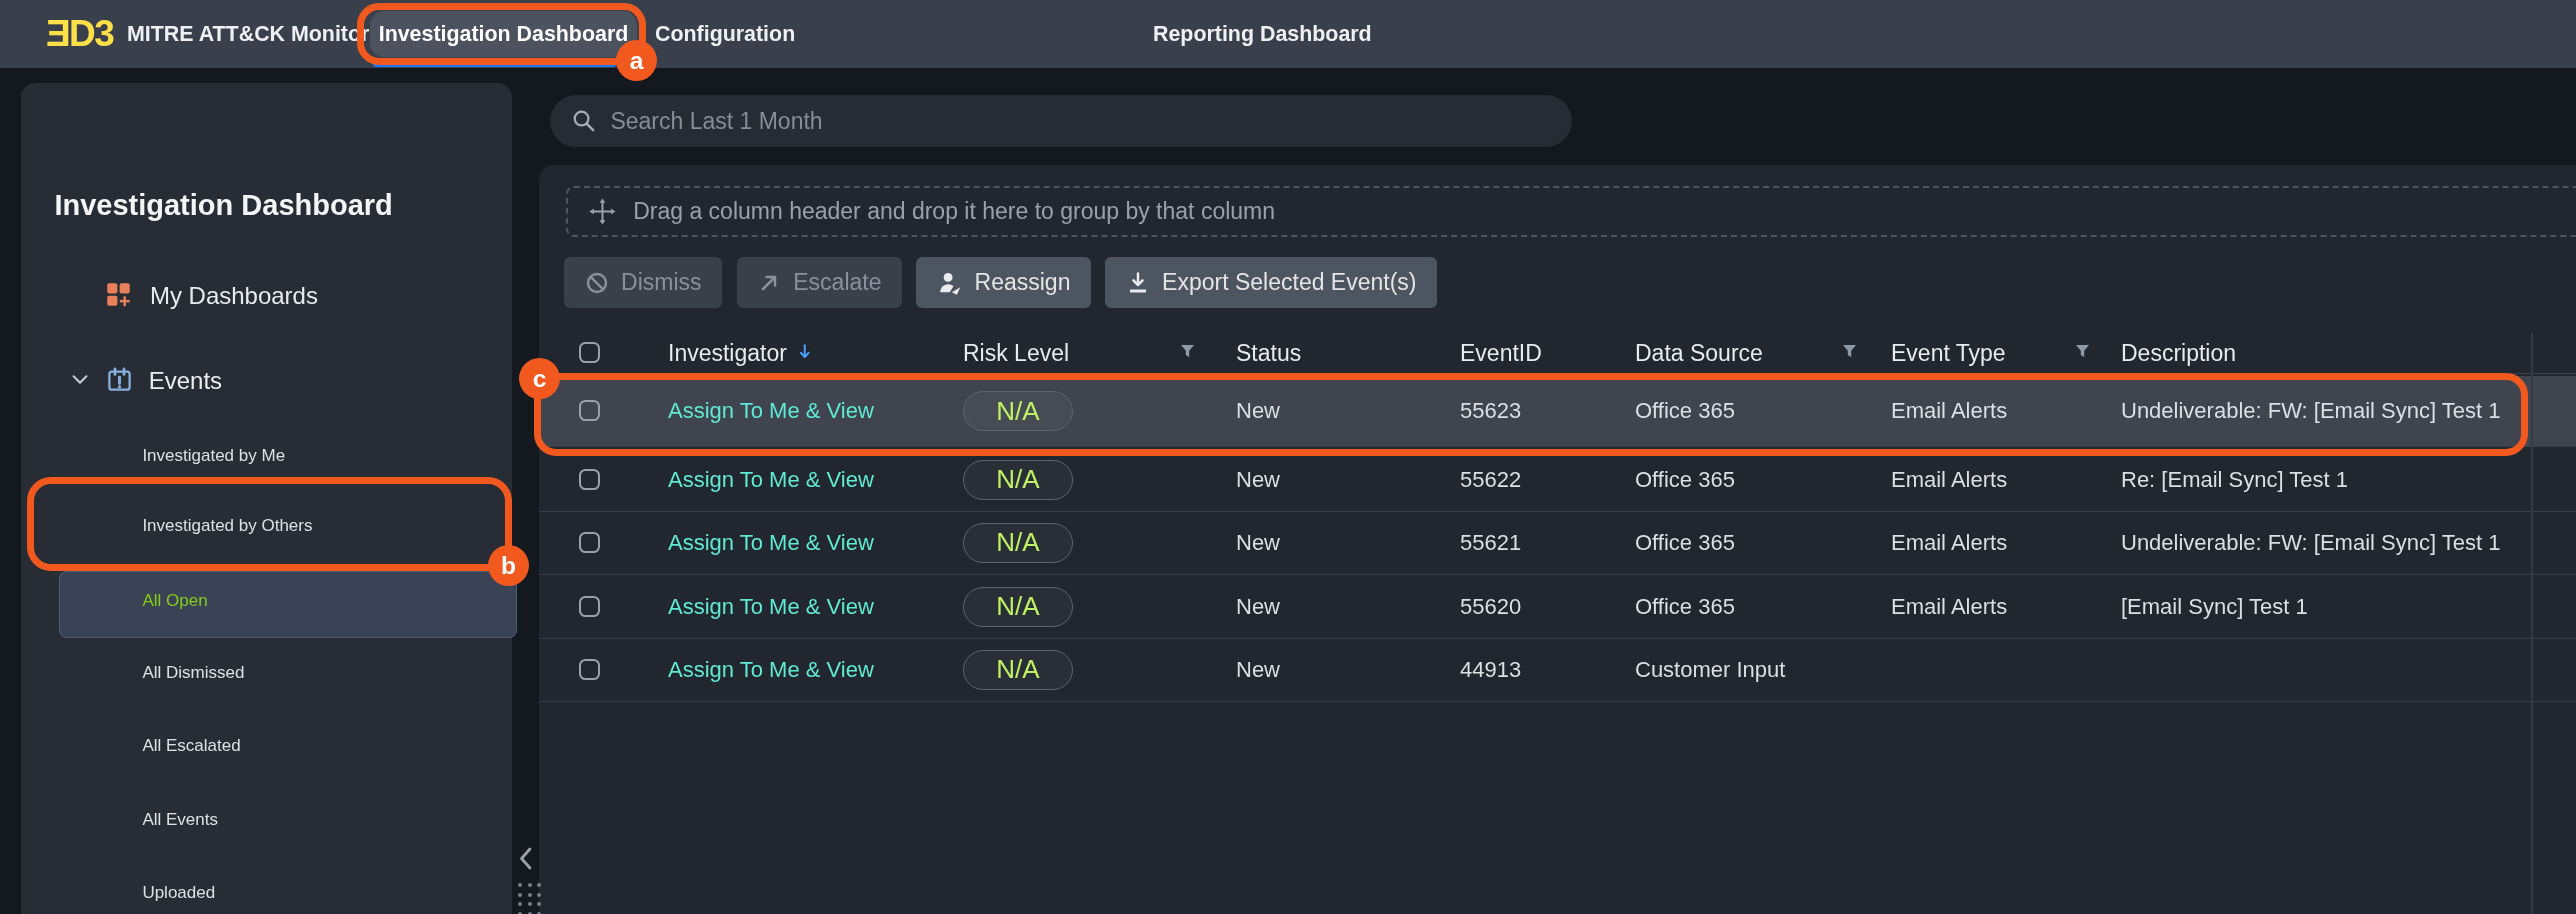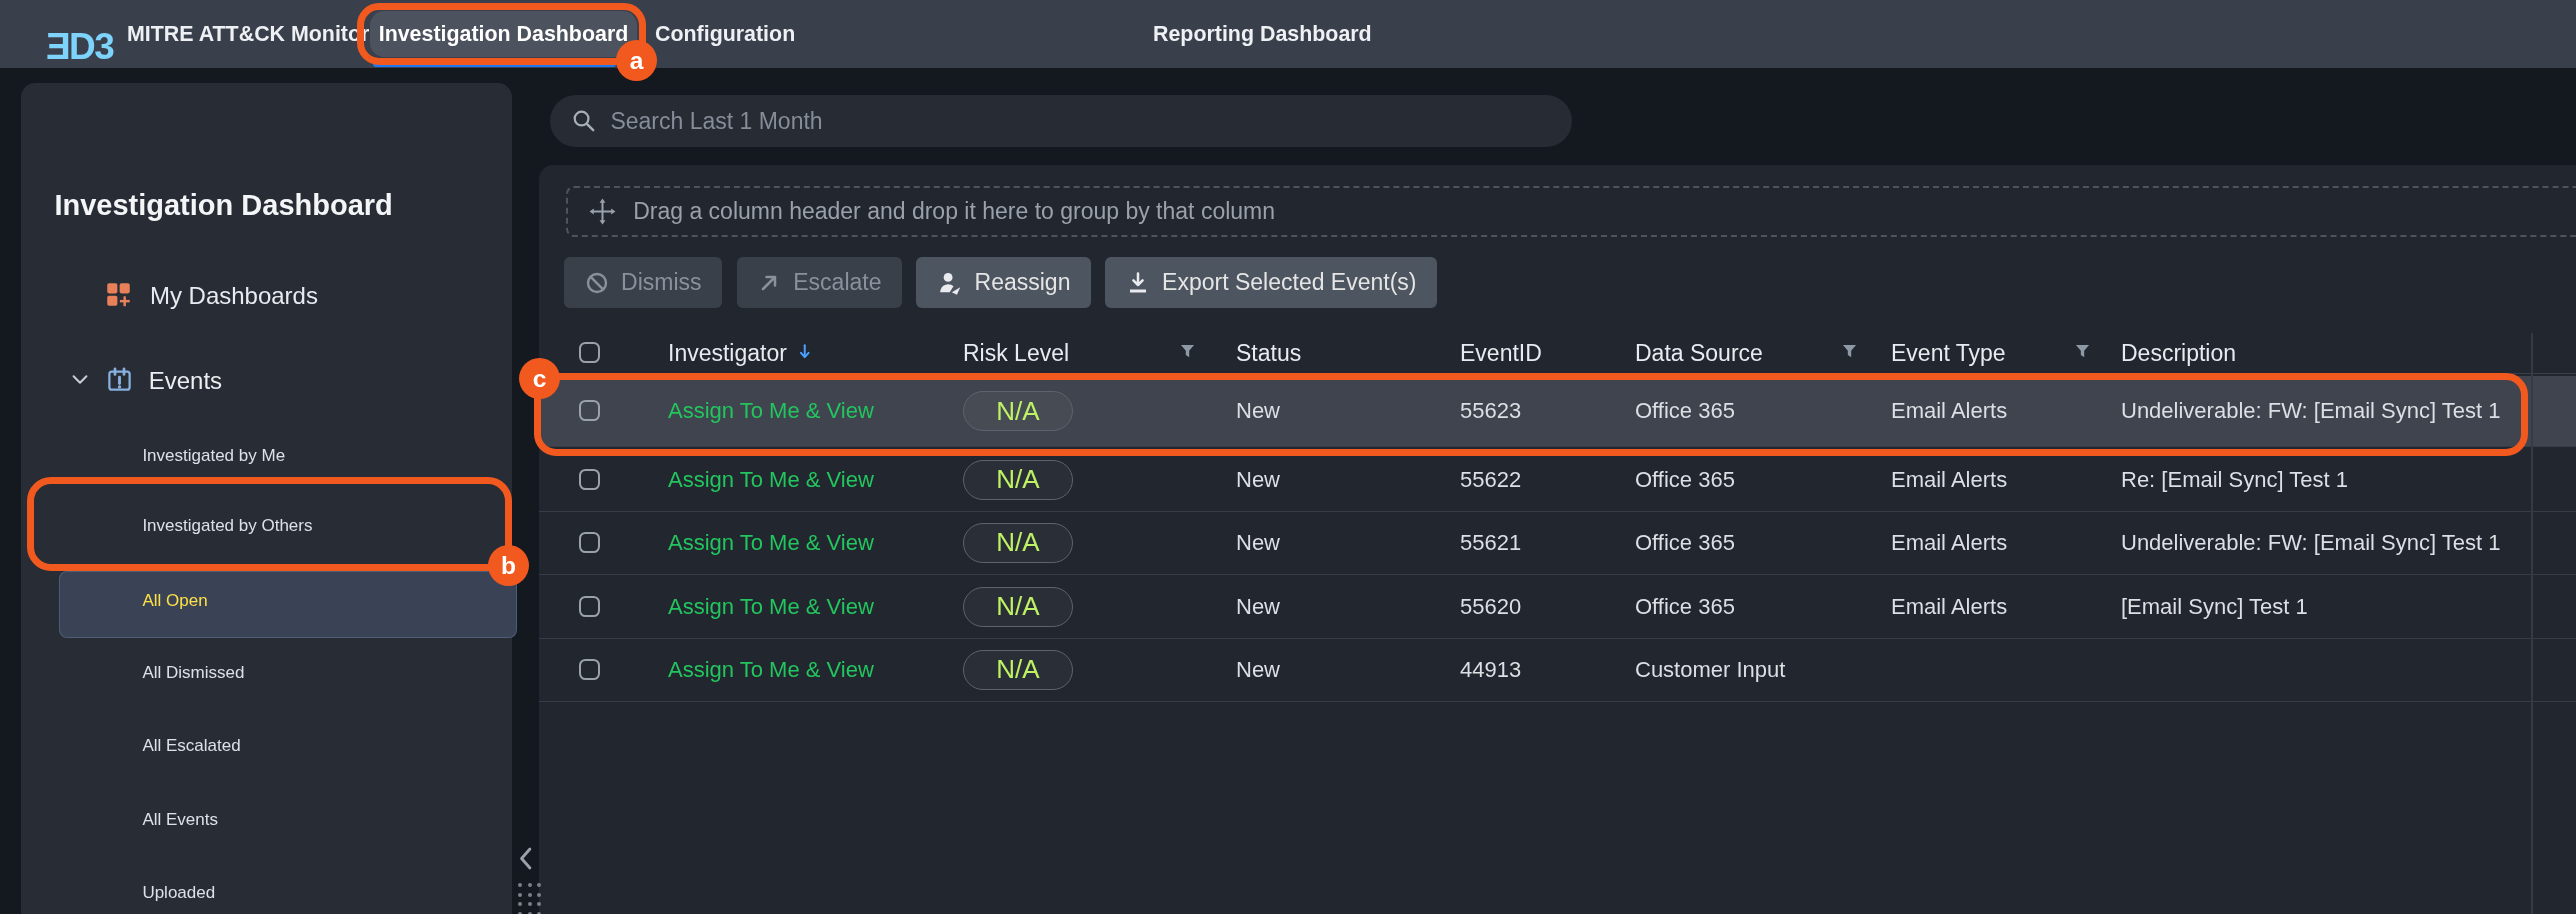--- a/index.html
+++ b/index.html
@@ -4,22 +4,22 @@
 <style>
   * { margin:0; padding:0; box-sizing:border-box; }
   html,body { background:#0e1116; }
   .screen {
     position:relative; width:2576px; height:914px; overflow:hidden;
     background:#14181f; font-family:"Liberation Sans", sans-serif;
     -webkit-font-smoothing:antialiased;
   }
   
   .navbar { position:absolute; left:0; top:0; width:100%; height:68px; background:#3a404b; z-index:5; }
-  .logo { position:absolute; left:46px; top:0; height:68px; display:flex; align-items:flex-end;
-          font-size:37px; font-weight:800; letter-spacing:-1.6px; color:#7dd3fc; }
+  .logo { position:absolute; left:46px; top:0; height:68px; display:flex; align-items:center;
+          font-size:37px; font-weight:800; letter-spacing:-1.6px; color:#fde047; }
   .nav-item { position:absolute; top:0; height:68px; display:flex; align-items:center;
               font-size:21.4px; font-weight:700; color:#eef0f3; white-space:nowrap; cursor:pointer; }
   .nav-item.i-mitre { left:127px; }
   .nav-item.i-config { left:655px; }
   .nav-item.i-preproc { left:821px; }
   .nav-item.i-report { left:1153px; }
   .nav-tab { position:absolute; left:370px; top:11px; height:46px; width:267px;
              background:#4d535e; border-radius:14.3px; display:flex; align-items:center; justify-content:center;
              font-size:21.4px; font-weight:700; color:#ffffff; white-space:nowrap; cursor:pointer; }
   .tab-underline { position:absolute; left:373px; top:62px; width:243px; height:4.8px;
@@ -30,21 +30,21 @@
   .sb-title { position:absolute; left:33px; top:106px; font-size:29px; font-weight:700; color:#f4f5f7; }
   .sb-row { position:absolute; display:flex; align-items:center; white-space:nowrap; cursor:pointer; }
   .sb-mydash { left:84px; top:195px; height:35px; }
   .sb-mydash .lbl { margin-left:17.5px; font-size:24px; color:#e8ebef; }
   .sb-events { left:48px; top:280px; height:35px; }
   .sb-events .lbl { margin-left:16px; font-size:24px; color:#eceef1; }
   .sb-events .cal { margin-left:14.3px; }
   .sb-sub { left:121px; height:32px; font-size:17px; color:#dde1e6; }
   .sb-selected-bg { position:absolute; left:38px; top:488px; width:458px; height:67px;
                     background:#3a4355; border:0.8px solid rgba(130,160,205,.28); border-radius:8px; }
-  .sb-sub.selected { color:#fde047; }
+  .sb-sub.selected { color:#84cc16; }
   .sb-collapse { position:absolute; left:518px; top:845px; z-index:3; cursor:pointer; }
   .sb-grip { position:absolute; left:518px; top:883px; z-index:3; display:grid;
              grid-template-columns:repeat(3, 4px); grid-auto-rows:4px; gap:5.6px; cursor:grab; }
   .sb-grip i { width:4px; height:4px; border-radius:50%; background:#7a8089; }
   
   .searchbar { position:absolute; left:550px; top:95px; width:1022px; height:52px;
                background:#262b34; border-radius:27px; display:flex; align-items:center; z-index:2; }
   .searchbar svg { margin-left:20.7px; flex:none; }
   .searchbar input { flex:1; height:100%; background:transparent; border:none; outline:none;
                      margin-left:14.3px; margin-right:24px; font-size:23px; color:#cfd3d9;
@@ -73,21 +73,21 @@
               border:2.4px solid #99a1ab; border-radius:6.4px; background:transparent; cursor:pointer; }
   .c-inv { left:129px; }  .c-risk { left:424px; }  .c-status { left:697px; }
   .c-eid { left:921px; } .c-src { left:1096px; }  .c-type { left:1352px; } .c-desc { left:1582px; }
   .funnel { position:absolute; top:50%; margin-top:-8.7px; cursor:pointer; }
   .f1 { left:641px; } .f2 { left:1303px; } .f3 { left:1536px; }
   .sort-ic { margin-left:11px; cursor:pointer; }
   .trow { position:absolute; left:0; right:0; border-bottom:1.6px solid #373d47; }
   .r1 { top:211px; height:71px; background:#3f444e; }
   .r2 { top:283px; height:64px; } .r3 { top:346px; height:64px; }
   .r4 { top:410px; height:64px; } .r5 { top:473px; height:64px; }
-  .link { color:#22c55e; cursor:pointer; }
+  .link { color:#5eead4; cursor:pointer; }
   .pill { left:424px; top:50%; margin-top:-20px; height:40px; width:110px; position:absolute;
           border:1.6px solid #5d636e; border-radius:20px; background:rgba(255,255,255,0.04);
           display:flex; align-items:center; justify-content:center; font-size:26px; color:#bef264; }
   .vdivider { position:absolute; left:1992px; top:168px; bottom:0; width:1.6px; background:#353b45; }
   
   .ann-rect { position:absolute; border:7.1px solid #f2591e; background:transparent; z-index:40; pointer-events:none; }
   .ann-a { left:357px; top:3.2px; width:289px; height:62px; border-radius:22px; }
   .ann-b { left:27px; top:477px; width:485px; height:94px; border-radius:24px; }
   .ann-c { left:534px; top:373px; width:1994px; height:83px; border-radius:22px; }
   .ann-badge { position:absolute; width:41px; height:41px; border-radius:50%; background:#f2591e;

